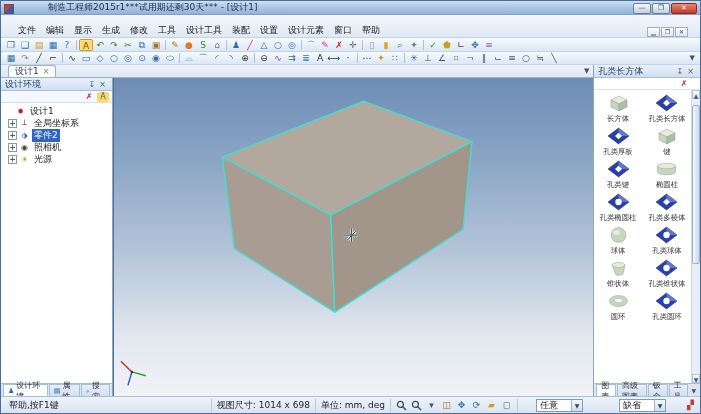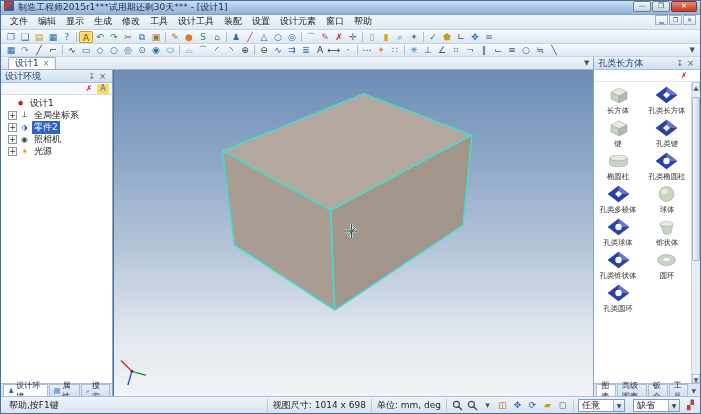--- a/index.html
+++ b/index.html
@@ -2,34 +2,34 @@
 <html><head>
 <meta charset="utf-8">
 <style>
   * { margin:0; padding:0; box-sizing:border-box; }
   html,body { width:701px; height:414px; overflow:hidden; }
   body { font-family:"DejaVu Sans", sans-serif; font-size:9px; color:#222; }
   .window { width:701px; height:414px; display:flex; flex-direction:column;
             border:1px solid #4a6f9c; background:#dce6f2; }
 
   
-  .titlebar { height:14px; display:flex; align-items:flex-start; padding:0 3px;
+  .titlebar { height:14px; display:flex; align-items:flex-end; padding:0 3px;
               background:linear-gradient(180deg,#cfe0f2 0%,#a8c4e2 55%,#93b4d8 100%);
-              border-bottom:1px solid #7ea0c6; }
+              border-bottom:1px solid #7ea0c6;gap:30px; }
   .app-icon { width:10px; height:10px; margin-right:4px; flex:0 0 auto;
               background:linear-gradient(135deg,#d23b2e 0 50%,#2f5fb0 50% 100%); border:1px solid #5a5a5a; }
   .title-text { flex:1; color:#1c2e45; font-size:9px; white-space:nowrap; overflow:hidden; }
   .win-btns { display:flex; gap:1px; }
   .win-btn { width:18px; height:11px; border:1px solid #6b7f95; border-radius:2px;
              background:linear-gradient(#f4f8fb,#c2d2e2); color:#33475c; font-size:7px;
              line-height:9px; text-align:center; }
   .win-btn.close { width:26px; background:linear-gradient(#e98973,#c0392b); color:#fff; border-color:#8f2a1e; }
 
   
-  .menubar { height:15px; display:flex; align-items:flex-start; padding:0 4px;
+  .menubar { height:23px; display:flex; align-items:flex-end; padding:0 12px;
              background:linear-gradient(#f3f7fc,#dfe9f4); border-bottom:1px solid #c3d2e4; }
   .menu-item { padding:0 5px; color:#222; cursor:default; }
   .mdi-btns { margin-left:auto; display:flex; gap:1px; }
   .mdi-btn { width:13px; height:10px; border:1px solid #9eb0c4; background:linear-gradient(#fdfefe,#dde6ef);
              font-size:6px; line-height:8px; text-align:center; color:#445; }
 
   
   .toolbar { display:flex; align-items:center; padding:0 3px; overflow:hidden;
              background:linear-gradient(#f6fafd,#dbe7f3); border-bottom:1px solid #c3d2e4; }
   .tb1 { height:14px; } .tb2 { height:13px; }
@@ -101,21 +101,21 @@
               background:linear-gradient(90deg,#f3f8fc,#c9d8e8); border:1px solid #9fb4ca; border-radius:2px; }
 
   
   .statusbar { height:17px; display:flex; align-items:center; gap:0;
                background:linear-gradient(#eef3fa,#d9e4f1); border-top:1px solid #a9bed6;
                padding:0 3px; font-size:9px; color:#223; }
   .sb-seg { display:flex; align-items:center; height:13px; padding:0 5px; border-right:1px solid #b9c8da; white-space:nowrap; }
   .sb-help { flex:1; border-right:1px solid #b9c8da; }
   .sb-icons { display:flex; align-items:center; gap:2px; padding:0 4px; border-right:1px solid #b9c8da; height:13px; }
   .s-icon { width:13px; height:12px; display:flex; align-items:center; justify-content:center; font-size:9px; border-radius:2px; }
-  .combo { display:flex; align-items:center; height:13px; background:#fff; border:1px solid #7f9db9; margin:0 4px; }
+  .combo { display:flex; align-items:center; height:13px; background:#fff; border:1px solid #7f9db9; margin:0 18px; }
   .combo-text { padding:0 3px; min-width:34px; }
   .combo-arrow { width:11px; height:11px; background:linear-gradient(#f4f9fd,#cfdded); border-left:1px solid #9fb4ca;
                  font-size:6px; line-height:11px; text-align:center; color:#345; }
 </style>
 </head>
 <body>
 
 <div class="window">
 
   <div class="titlebar">
@@ -351,20 +351,28 @@
                 </svg></div>
               <div class="lib-label">长方体</div>
             </div>
             <div class="lib-cell">
               <div><svg width="23" height="18" viewBox="0 0 23 18">
                   <polygon points="11.5,1 22,9 11.5,17 1,9" fill="#2a3fae" stroke="#1b2b70" stroke-width=".5"></polygon>
                   <polygon points="11.5,1 22,9 11.5,9" fill="#7b8fd9" opacity=".7"></polygon>
                   <polygon points="11.5,5.8 15,9 11.5,12.2 8,9" fill="#ffffff"></polygon>
                 </svg></div>
               <div class="lib-label">孔类长方体</div>
+            </div>
+            <div class="lib-cell">
+              <div><svg width="23" height="18" viewBox="0 0 23 18">
+                  <polygon points="11.5,1 22,9 11.5,17 1,9" fill="#2a3fae" stroke="#1b2b70" stroke-width=".5"></polygon>
+                  <polygon points="11.5,1 22,9 11.5,9" fill="#7b8fd9" opacity=".7"></polygon>
+                  <polygon points="11.5,5.8 15,9 11.5,12.2 8,9" fill="#ffffff"></polygon>
+                </svg></div>
+              <div class="lib-label">孔类厚板</div>
             </div>
             <div class="lib-cell">
               <div><svg width="23" height="18" viewBox="0 0 23 18">
                   <polygon points="4,6 12,2 20,6 12,10" fill="#e9ead9" stroke="#8fa08f" stroke-width=".5"></polygon>
                   <polygon points="4,6 12,10 12,17 4,13" fill="#c6d6bf" stroke="#8fa08f" stroke-width=".5"></polygon>
                   <polygon points="12,10 20,6 20,13 12,17" fill="#a9bfa6" stroke="#8fa08f" stroke-width=".5"></polygon>
                 </svg></div>
               <div class="lib-label">键</div>
             </div>
             <div class="lib-cell">

